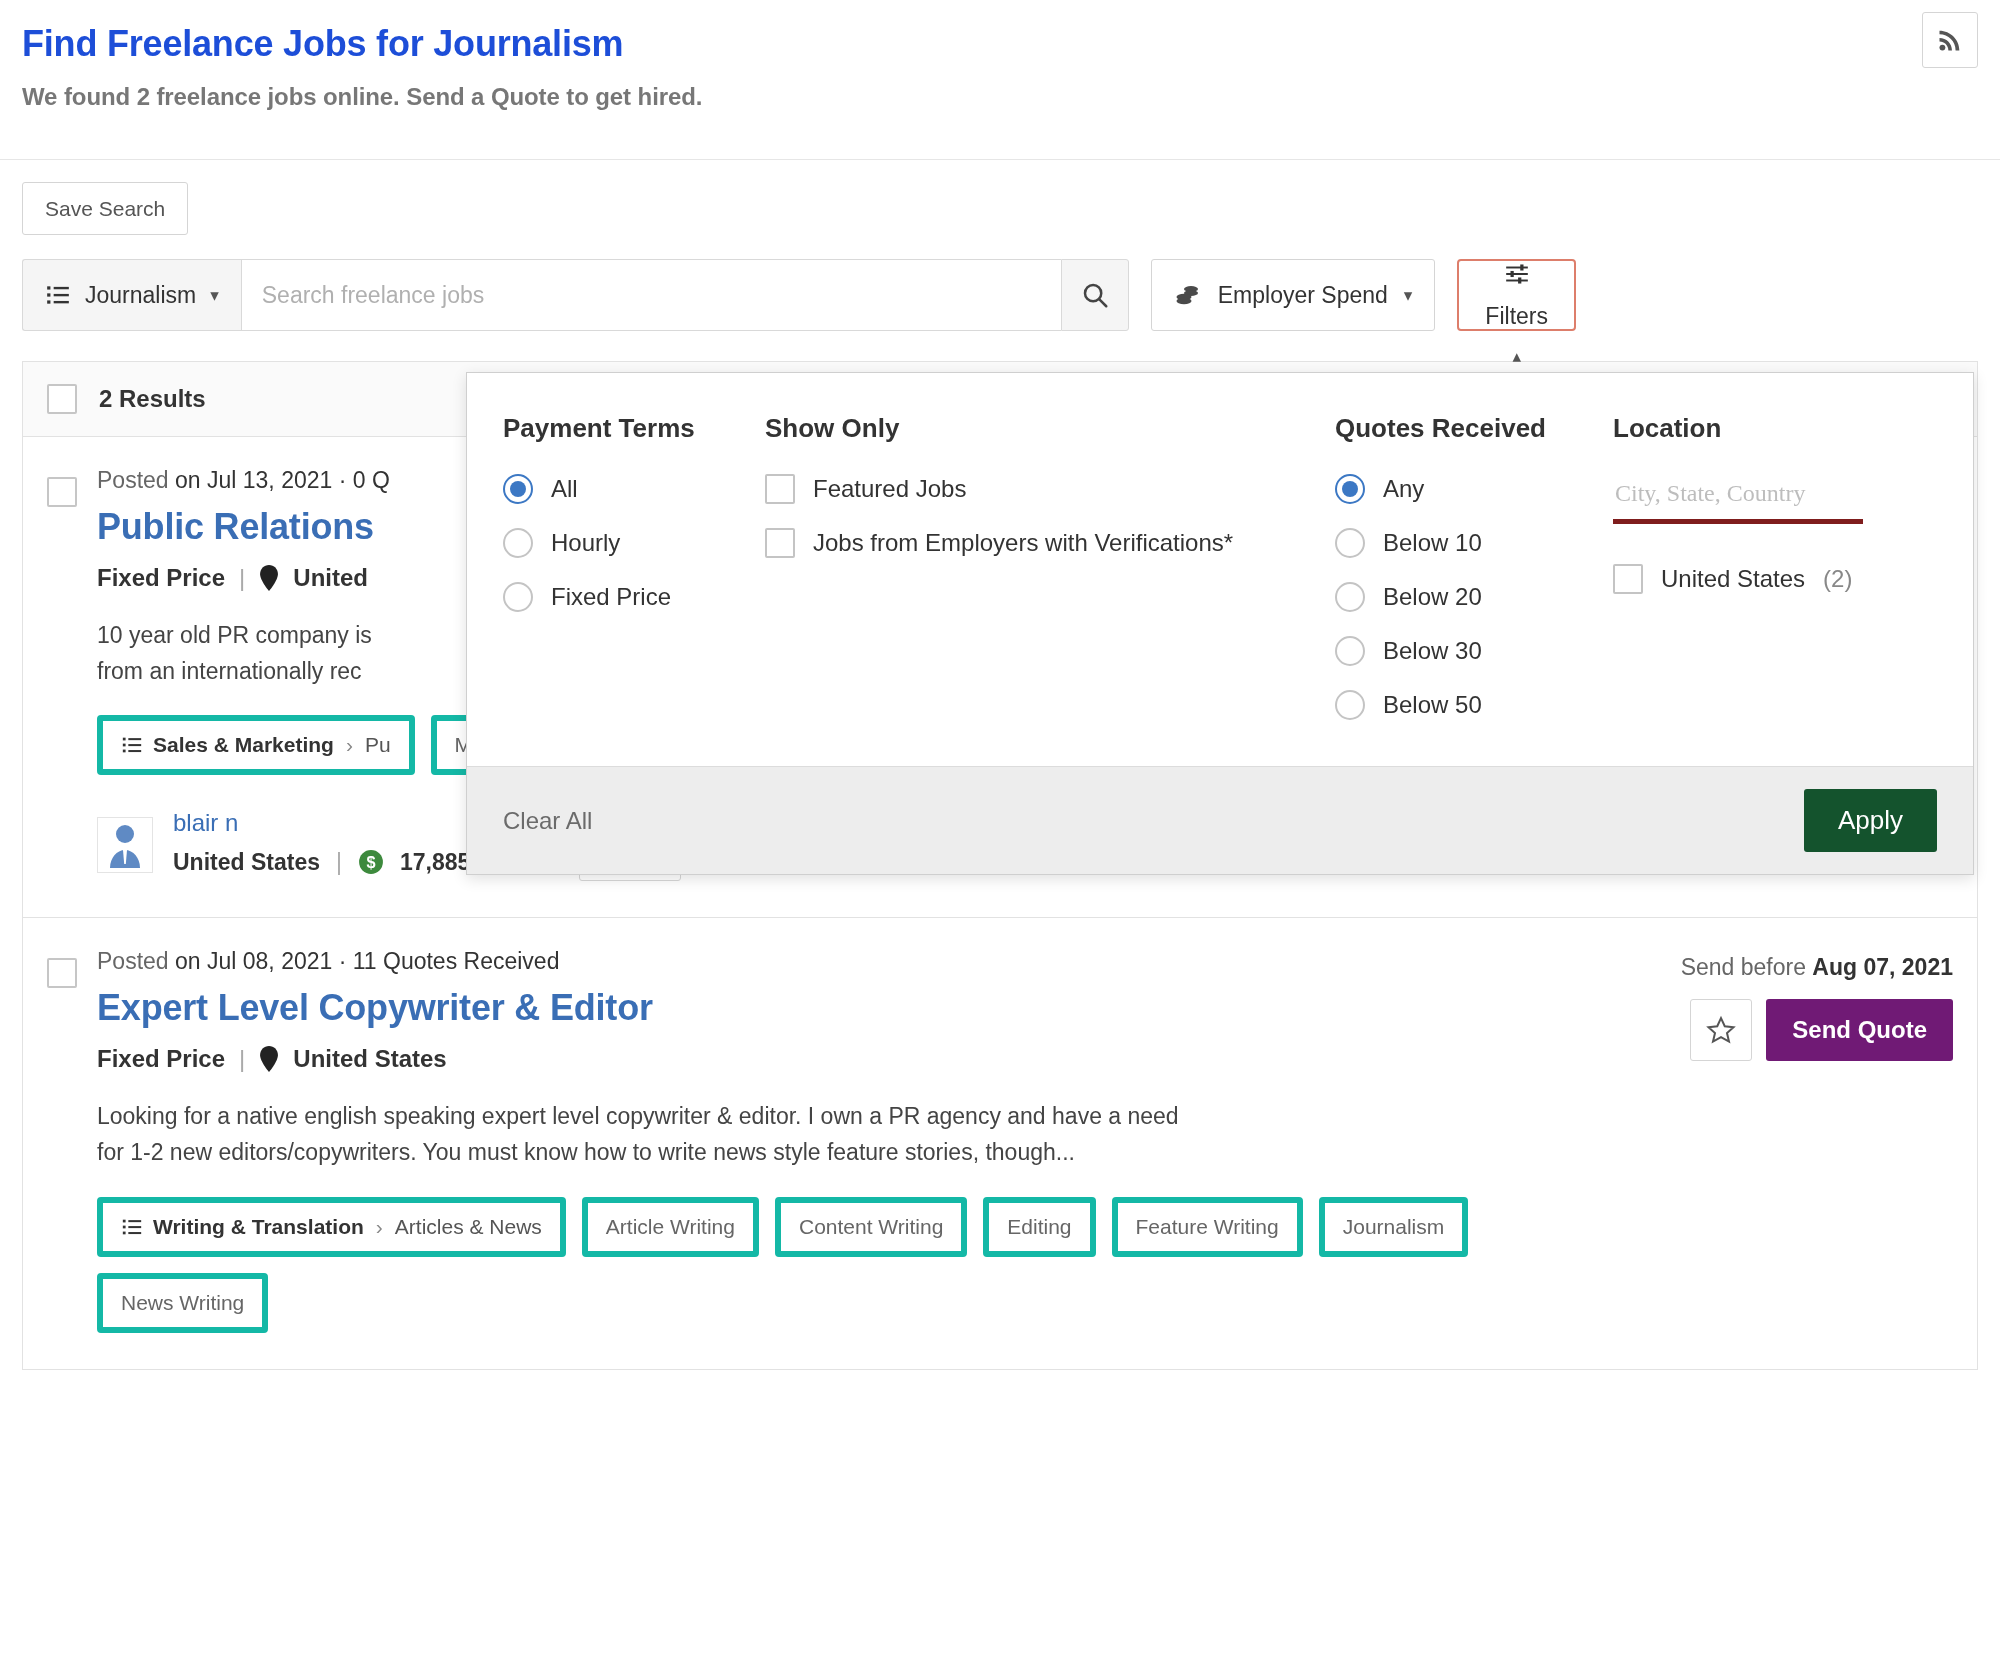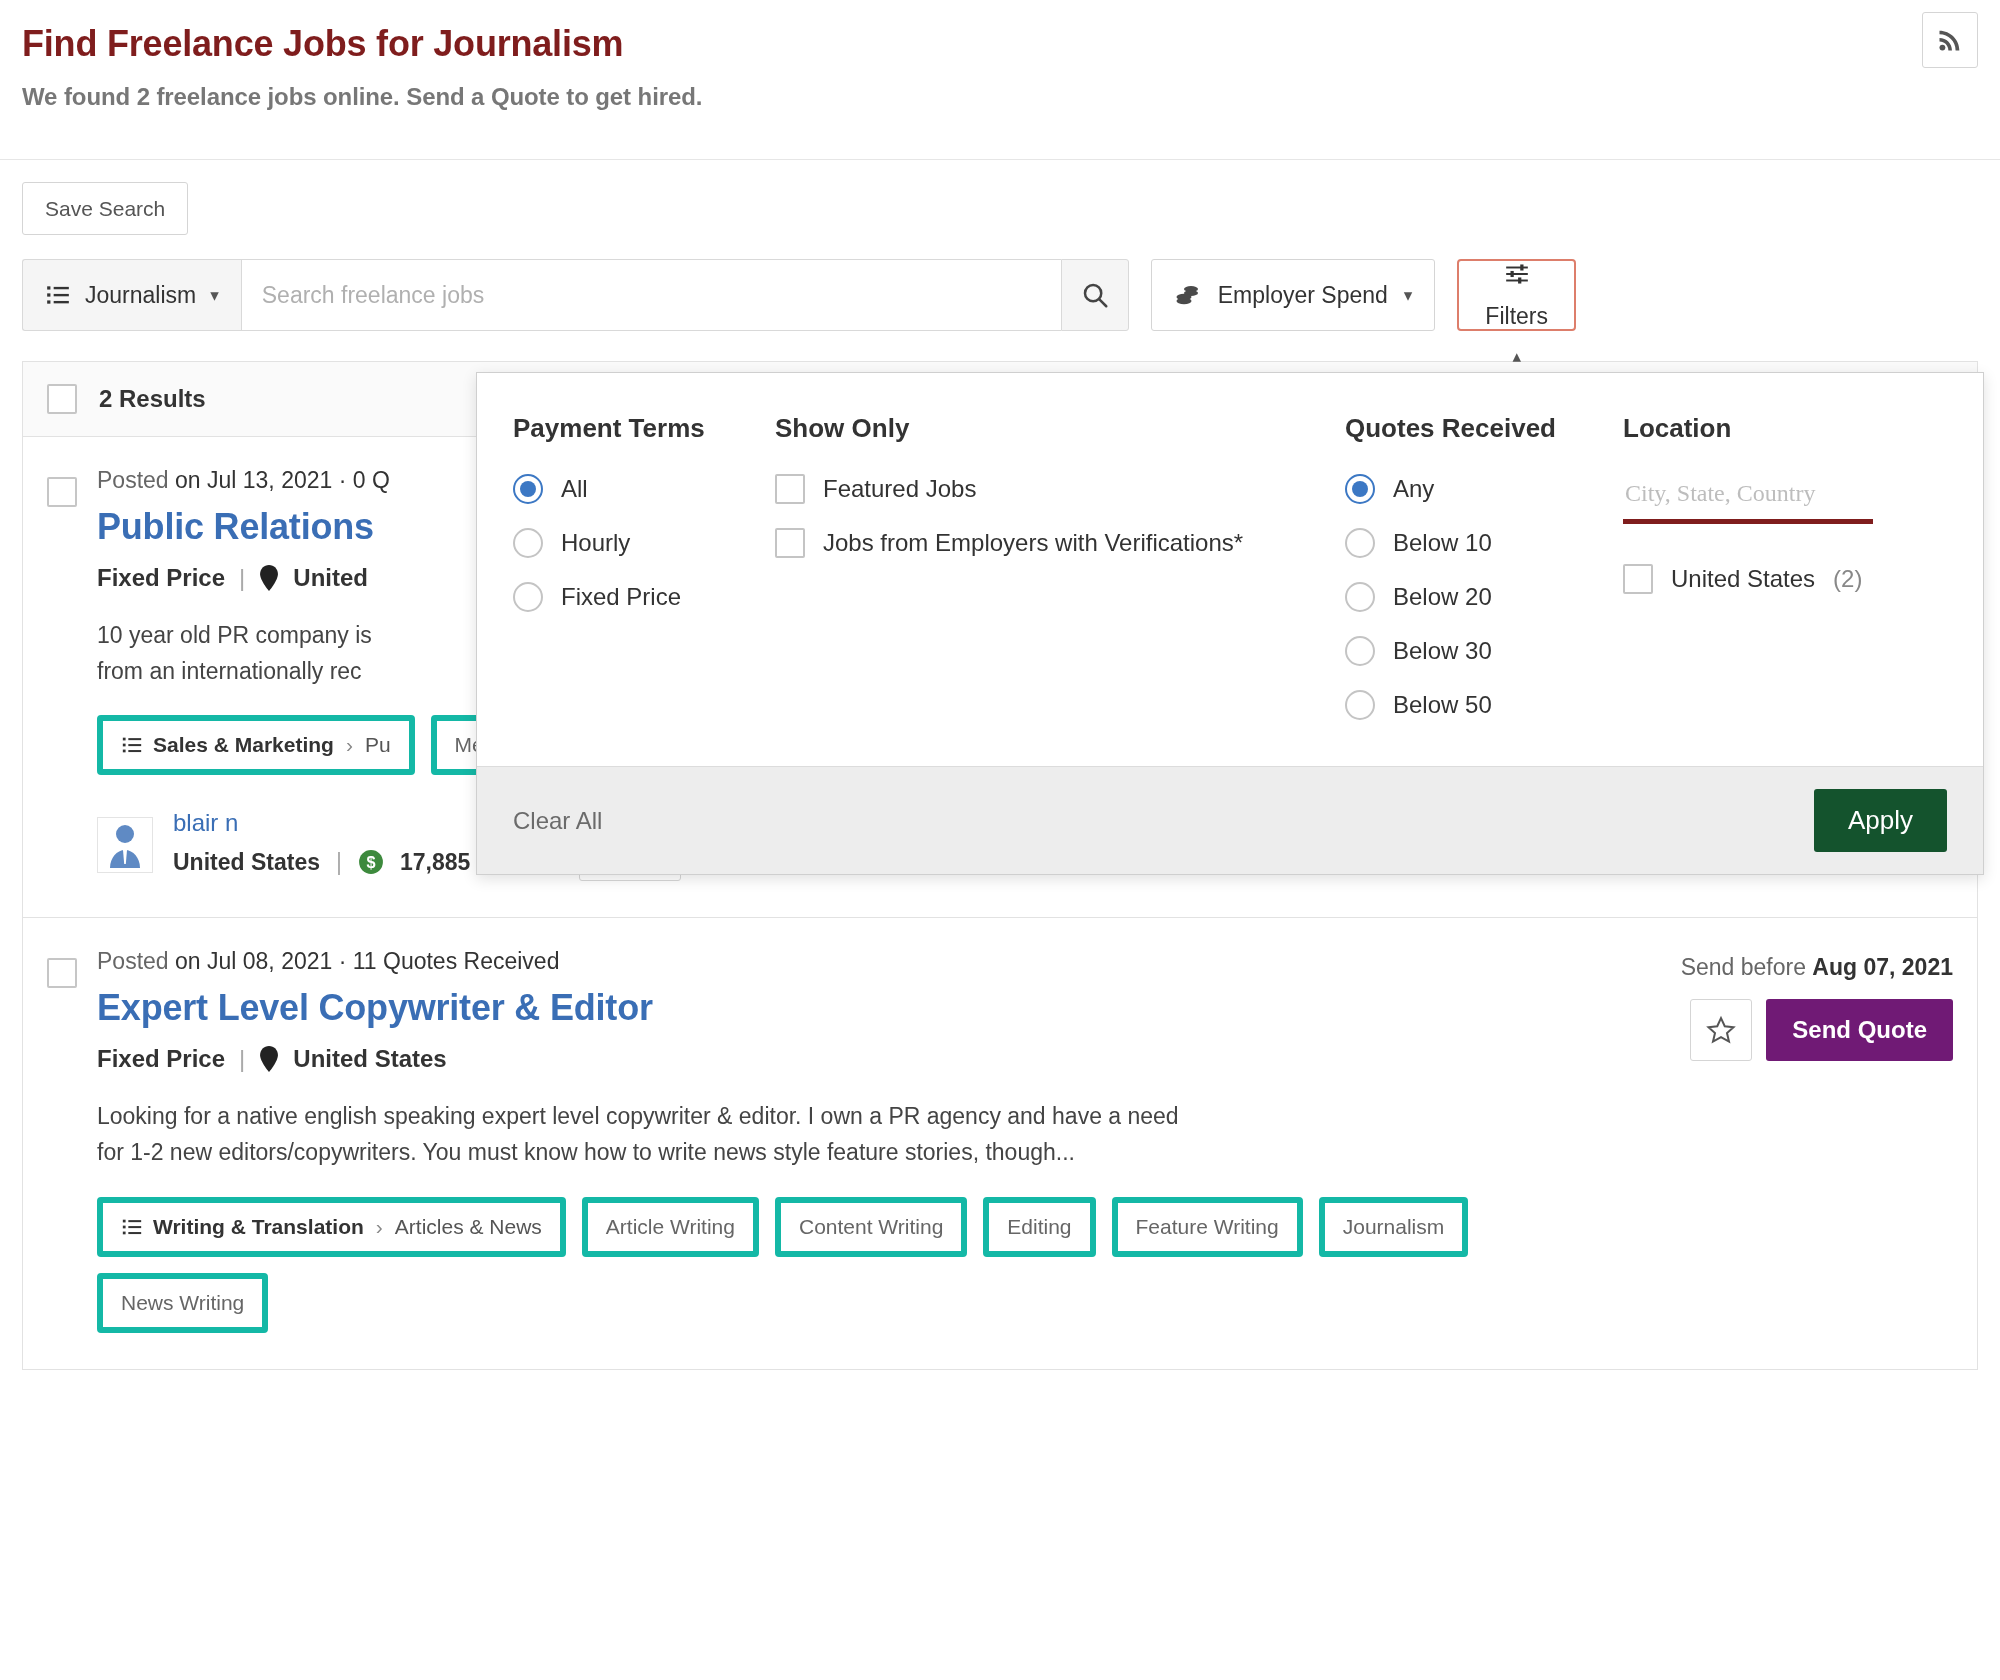--- a/index.html
+++ b/index.html
@@ -16,21 +16,21 @@
   
   .header {
     padding: 22px 22px 26px 22px;
     border-bottom: 1px solid #e6e6e6;
     position: relative;
     height: 160px;
   }
   .page-title {
     font-size: 36px;
     font-weight: 600;
-    color: #7f1d1d;
+    color: #1d4ed8;
     letter-spacing: -0.2px;
     line-height: 1.2;
   }
   .page-subtitle {
     font-size: 24px;
     color: #777777;
     font-weight: 600;
     margin-top: 18px;
     letter-spacing: -0.1px;
   }
@@ -271,21 +271,21 @@
     height: 62px;
     font-size: 24px;
     font-weight: 600;
     font-family: "Liberation Sans", sans-serif;
     display: flex; align-items: center;
   }
 
   
   .filters-panel {
     position: absolute;
-    left: 476px;
+    left: 466px;
     top: 372px;
     width: 1508px;
     background: #ffffff;
     border: 1px solid #cfcfcf;
     box-shadow: 0 4px 14px rgba(0,0,0,0.12);
     z-index: 50;
   }
   .fp-body {
     display: flex;
     padding: 40px 36px 22px 36px;

